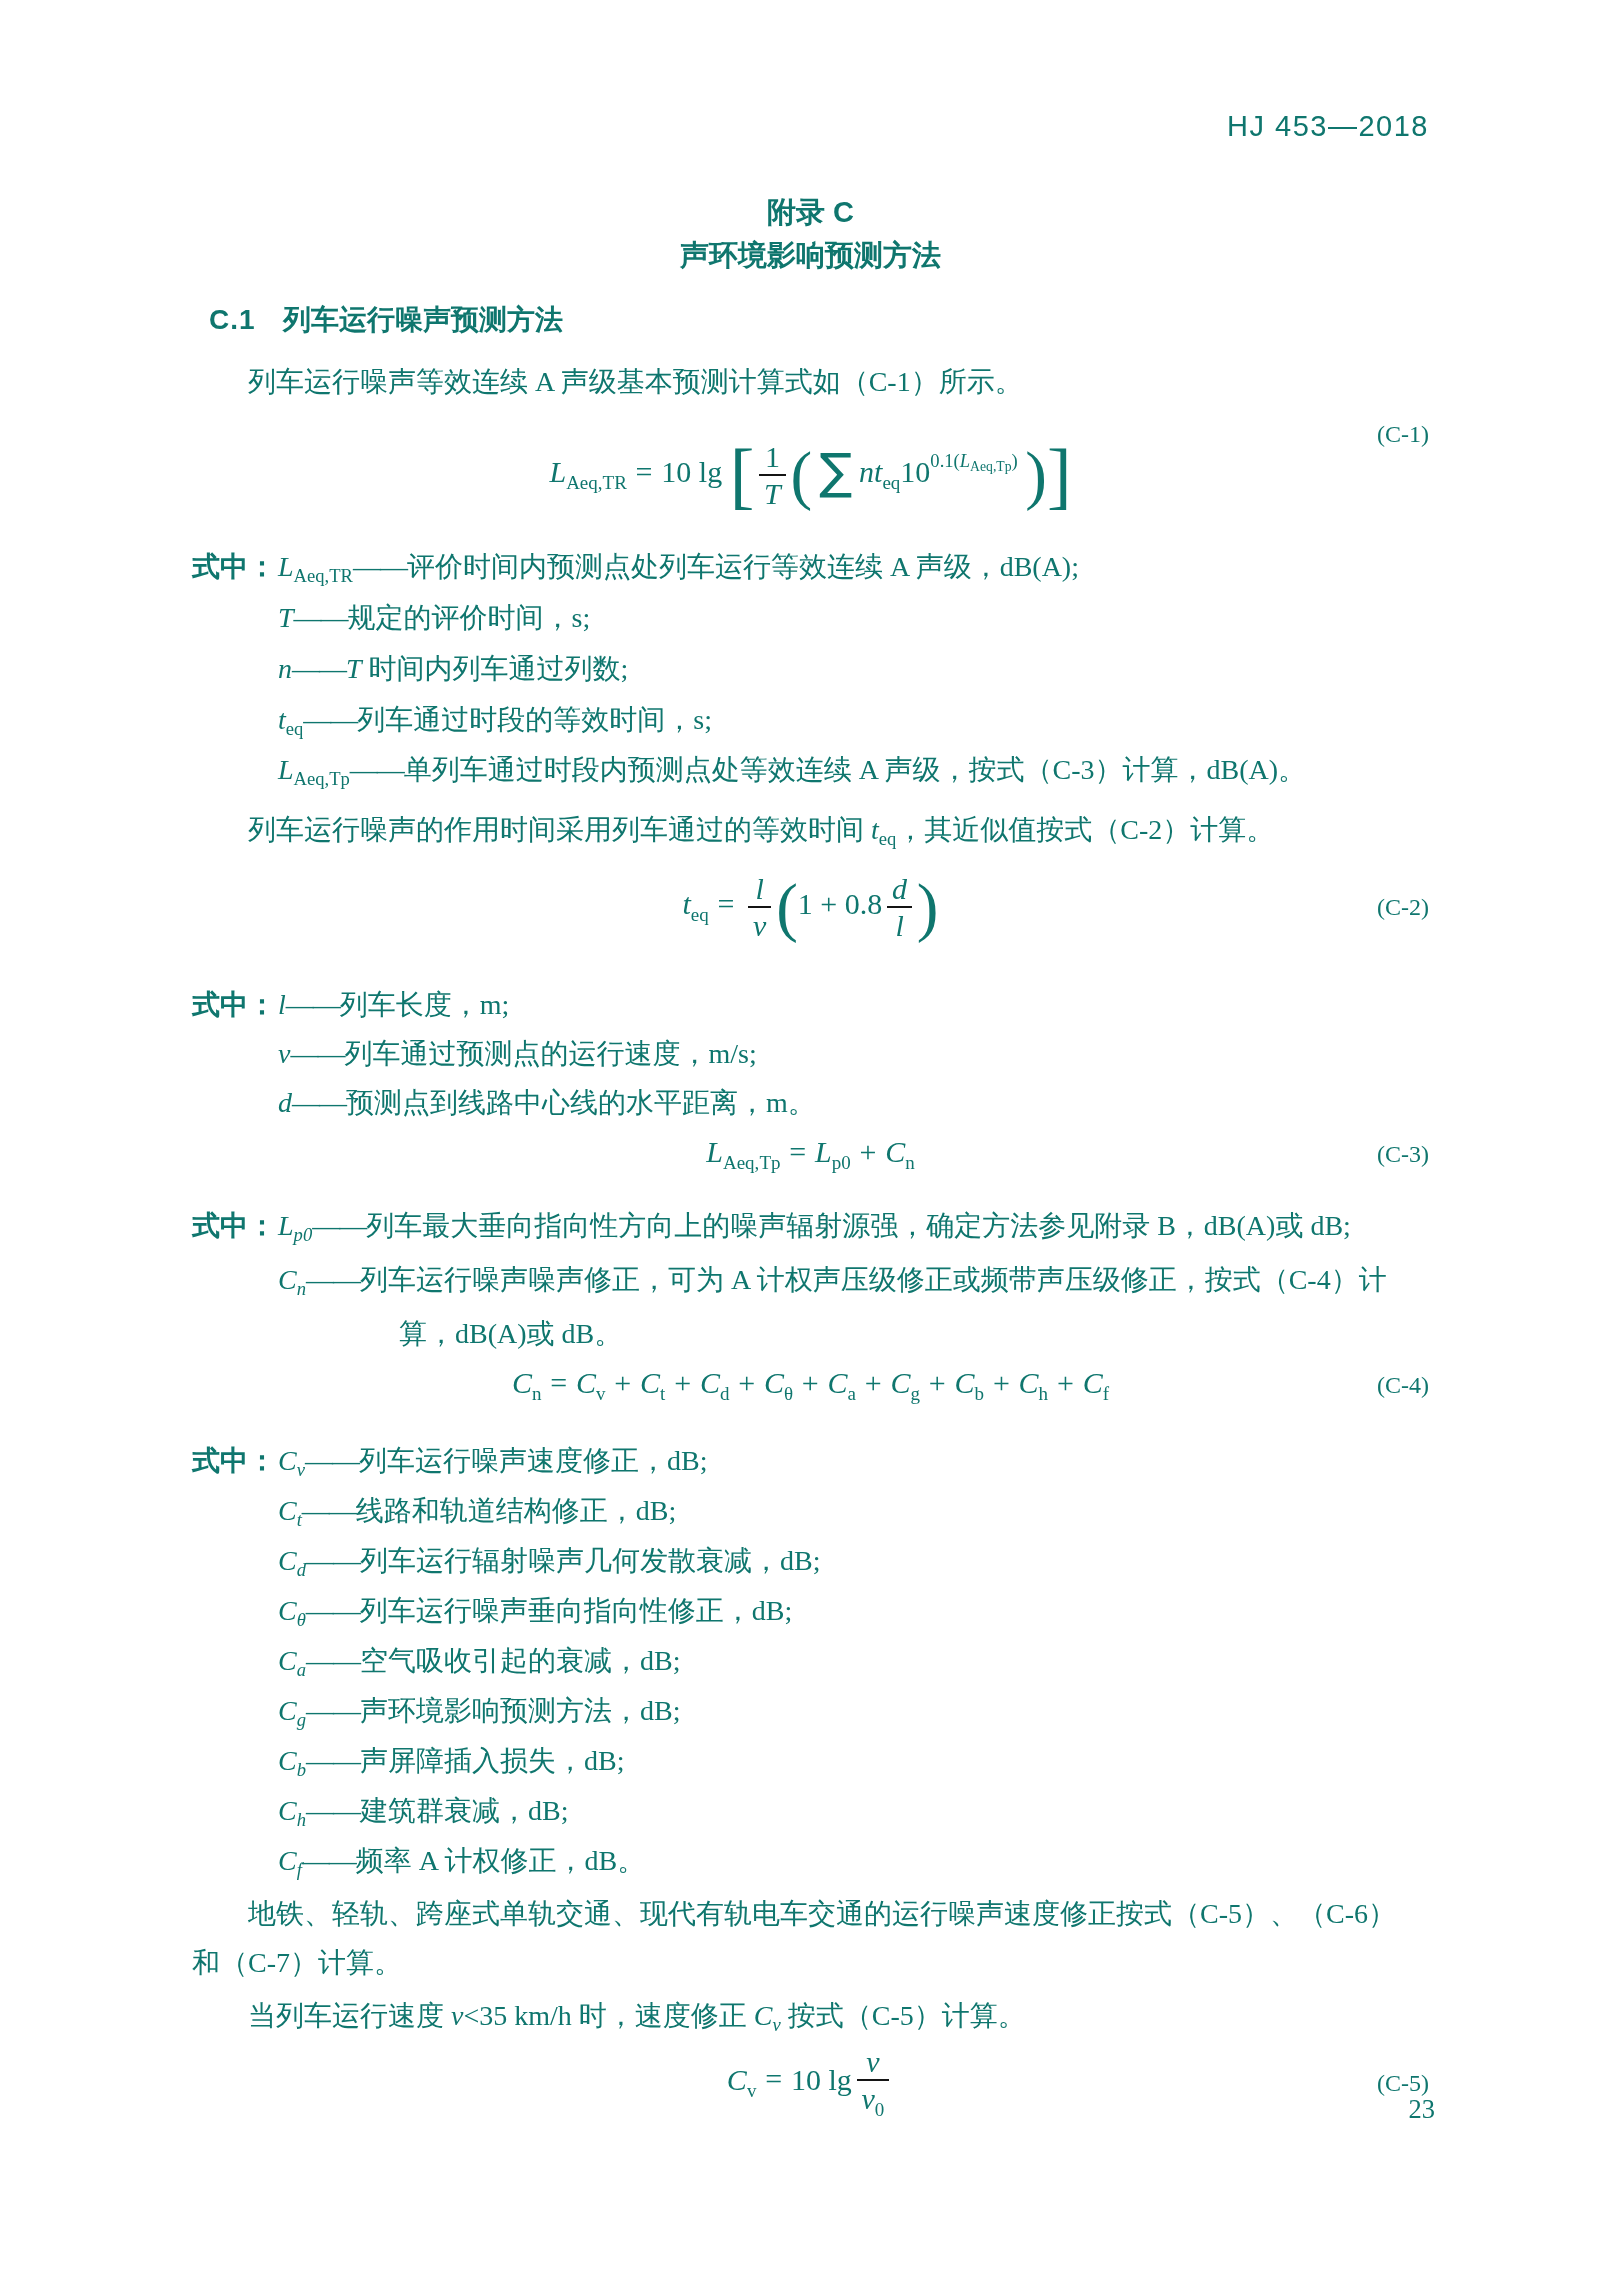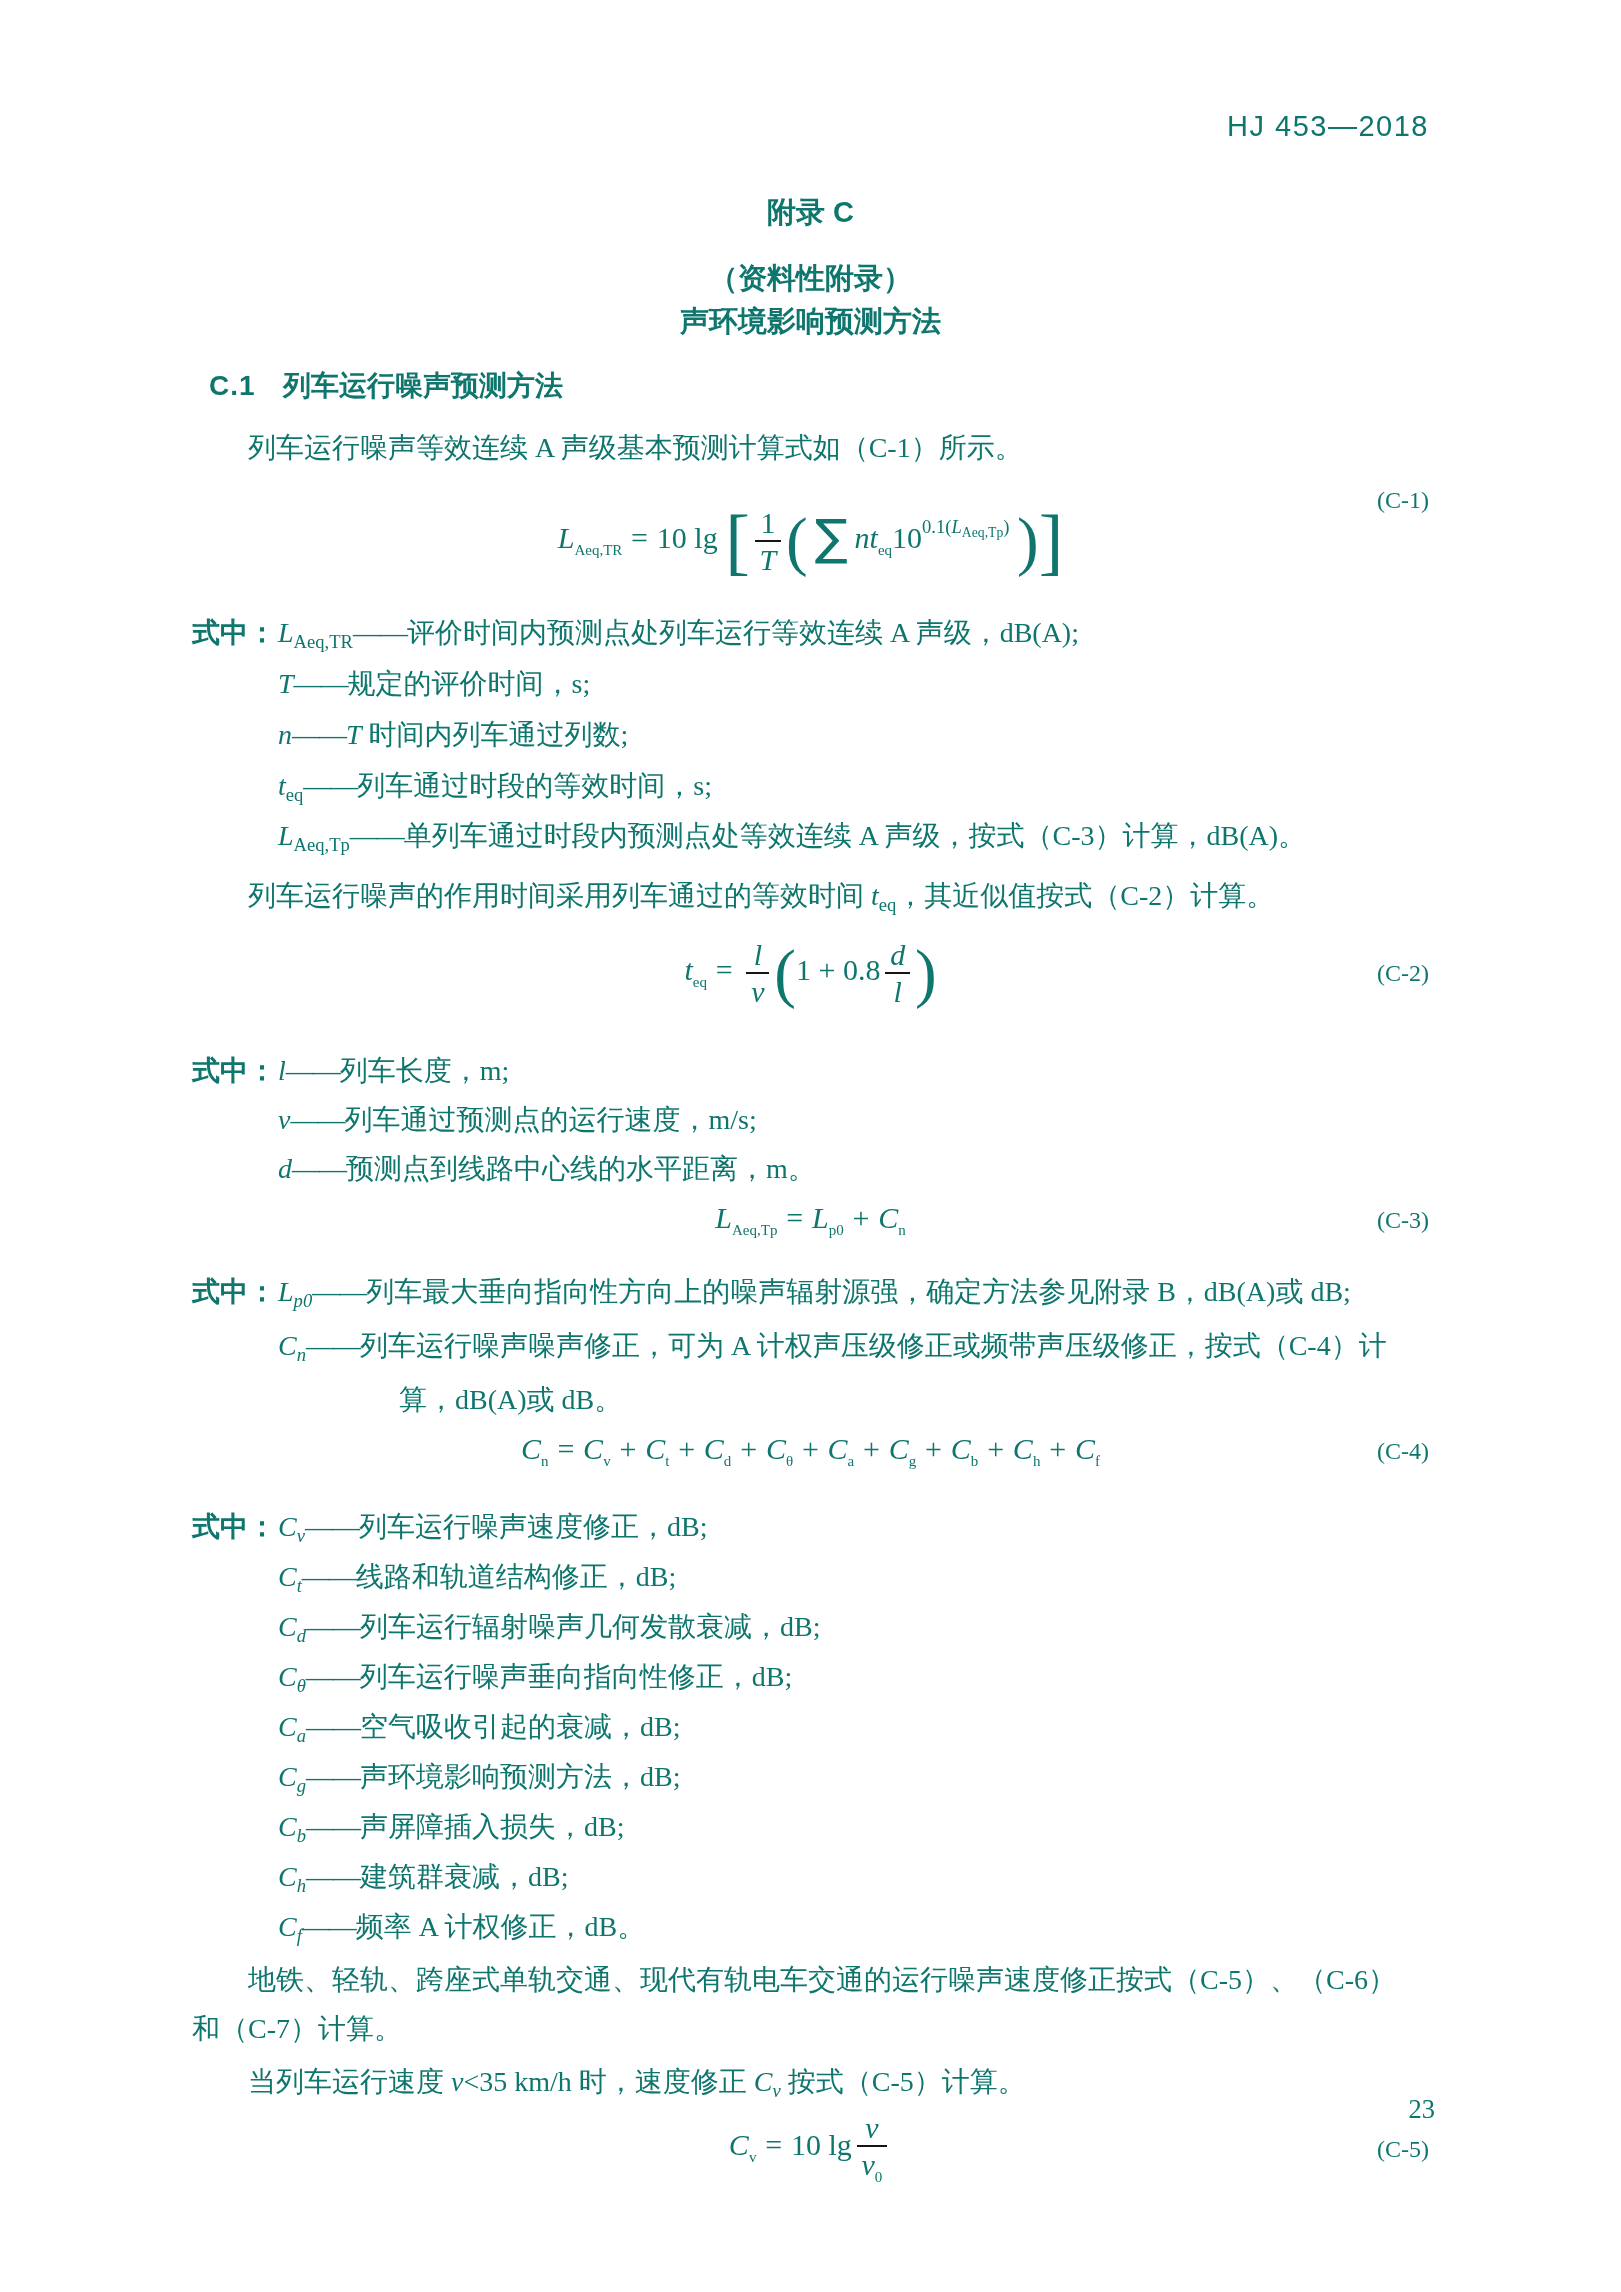--- a/index.html
+++ b/index.html
@@ -66,21 +66,21 @@
   .eq-num { position:absolute; right:0; top:50%; transform:translateY(-50%); font-size:24px; }
   .eq-row.num-top .eq-num { top:-7.8px; transform:none; }
   .eq-c1 { margin-top:25.5px; min-height:94px; }
   .eq-c2 { min-height:94px; }
   .eq-c3 { min-height:55px; }
   .eq-c4 { min-height:59px; }
   .eq-c5 { margin-top:-13.7px; min-height:94px; }
 
   .math { font-size:30px; white-space:nowrap; }
   .math .mo { margin:0 8.8px; }
-  .math .sub { font-size:15px; vertical-align:-6.9px; font-style:normal; }
+  .math .sub { font-size:19px; vertical-align:-6.9px; font-style:normal; }
   .math .sub.it { }
   .frac { display:inline-block; vertical-align:middle; text-align:center; margin:0 4.9px; }
   .frac > span { display:block; line-height:1.18; padding:0 4.9px; }
   .frac > .den { border-top:2px solid #141414; }
   .bigd { display:inline-block; line-height:0; vertical-align:middle; font-weight:400; }
   .d72 { font-size:74px; }
   .d64 { font-size:65px; }
   .sigma {
     display:inline-block; font-size:49px; line-height:0; vertical-align:middle;
     margin:0 6.9px; position:relative; top:-2.9px;
@@ -92,21 +92,20 @@
 </head>
 <body>
 
 <div class="page">
 
   <div class="header-code">HJ 453—2018</div>
 
   <div class="content">
 
     <div class="tc t-appendix">附录 C</div>
-    <div class="tc t-note">（资料性附录）</div>
     <div class="tc t-subject">声环境影响预测方法</div>
 
     <div class="sec-head">
       <span class="sec-no">C.1</span><span>列车运行噪声预测方法</span>
     </div>
 
     <p class="para p-intro">列车运行噪声等效连续 A 声级基本预测计算式如（C-1）所示。</p>
 
     <div class="eq-row eq-c1 num-top">
       <div class="math">

